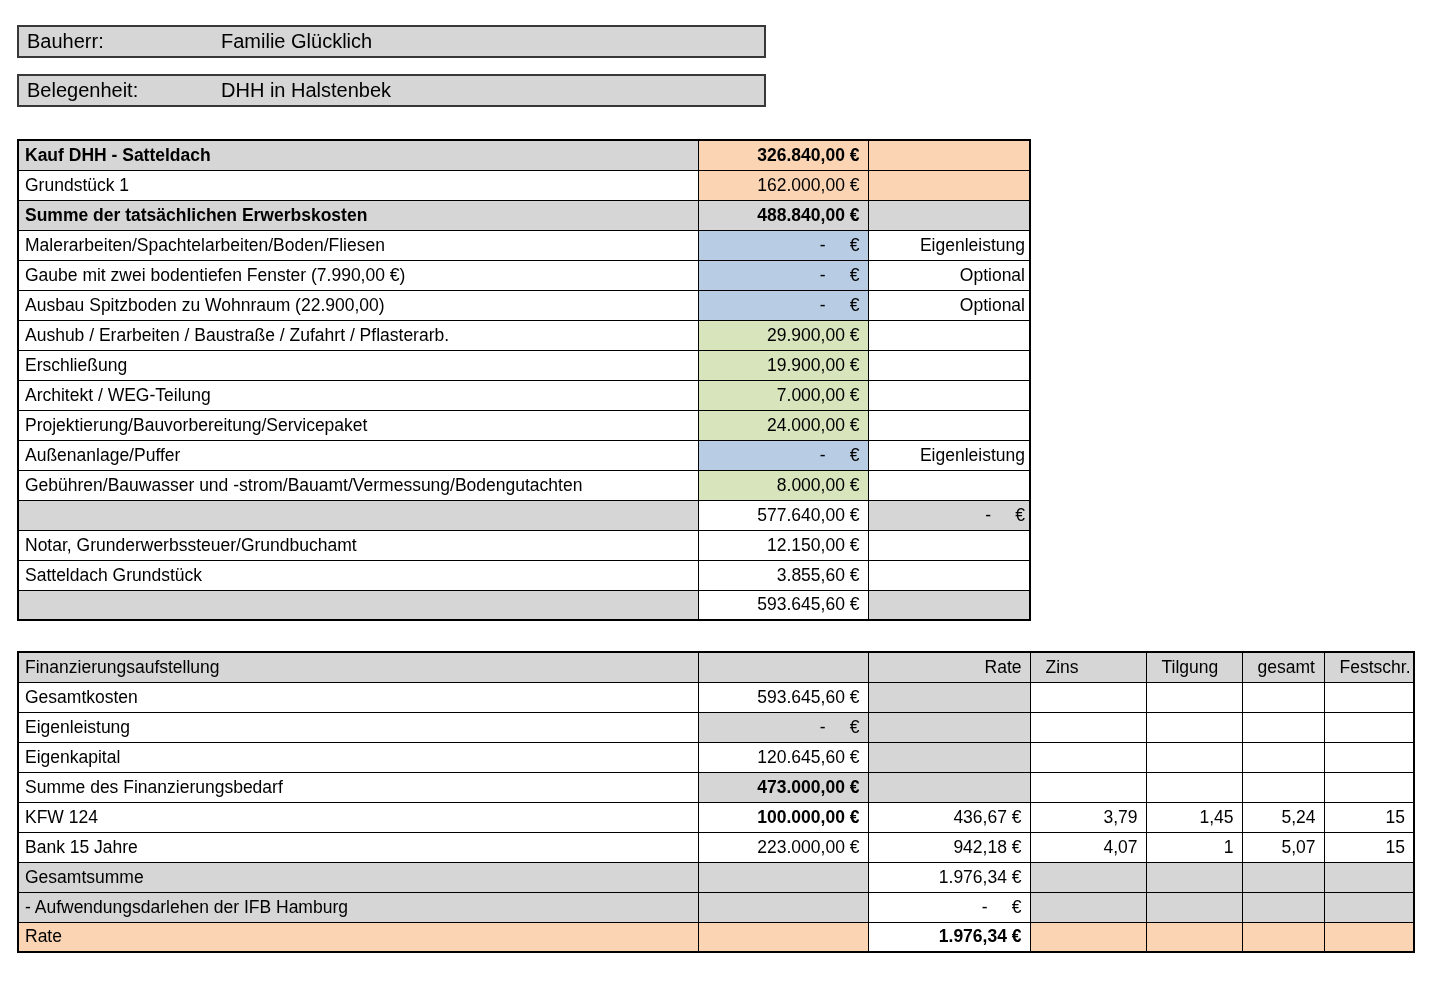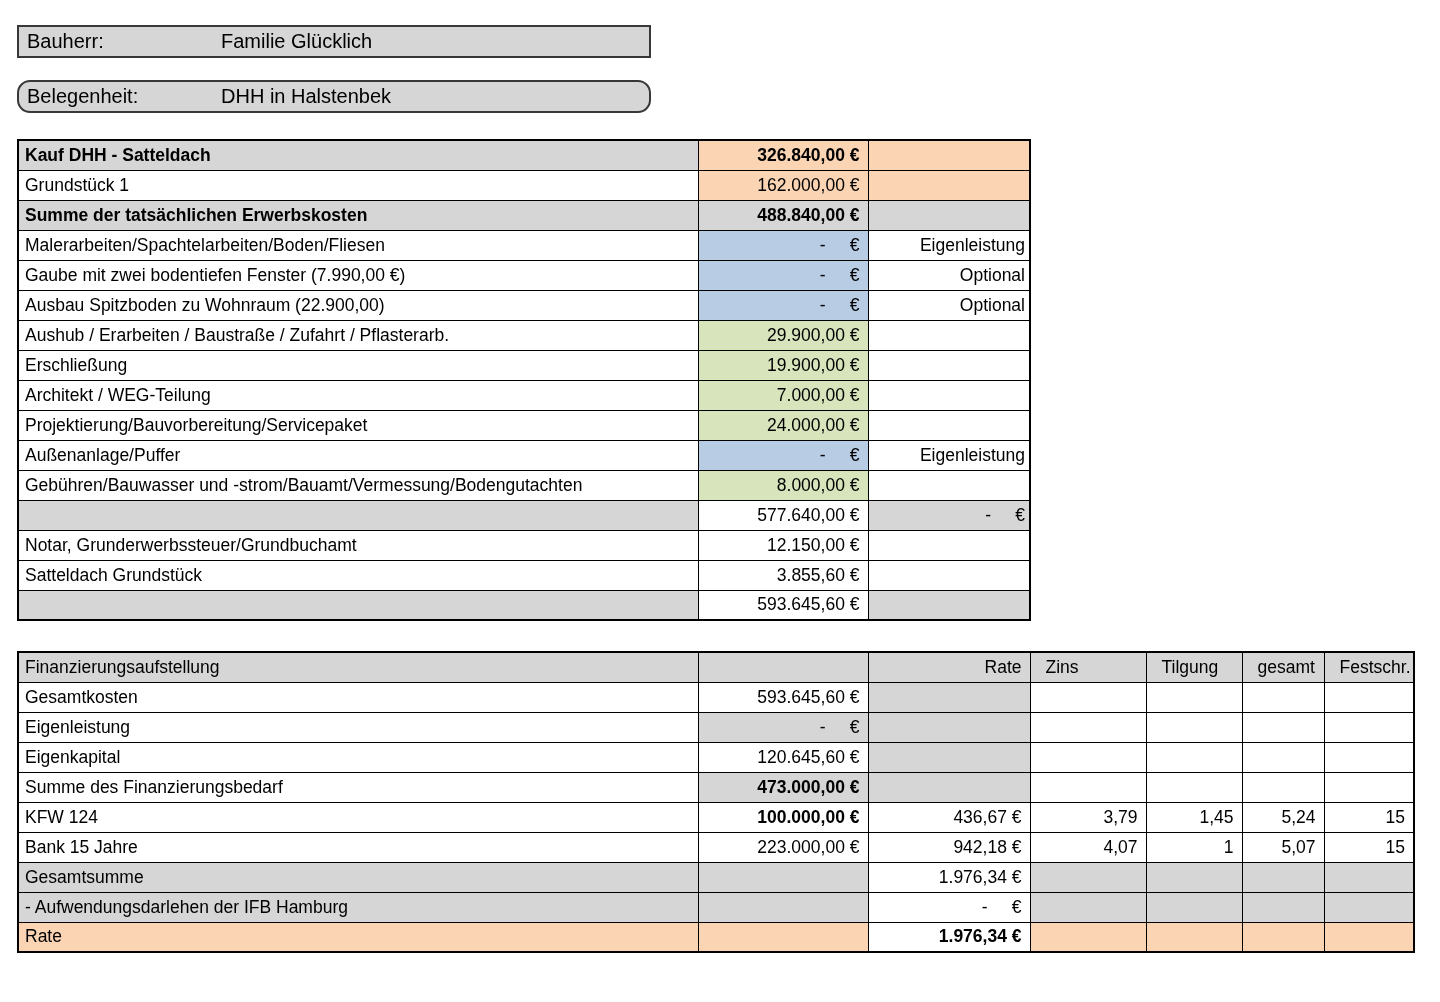--- a/index.html
+++ b/index.html
@@ -5,21 +5,21 @@
   * { margin:0; padding:0; box-sizing:border-box; }
   html,body { width:1440px; height:1002px; }
   body {
     background:#ffffff;
     font-family:"Liberation Sans", sans-serif;
     color:#000;
     position:relative;
     overflow:hidden;
   }
   .info-box {
-    position:absolute; left:17px; width:634px; height:33px;
+    position:absolute; left:17px; width:749px; height:33px;
     background:var(--gray); border:2px solid #383838;
     display:flex; align-items:center; font-size:20px;
   }
   .info-box .ib-label { width:158px; padding-left:8px; flex:0 0 auto; }
   .info-box .ib-value { flex:1;margin-left:44px; }
   table.tbl {
     position:absolute; border-collapse:collapse; table-layout:fixed;
     border:2px solid #000; background:#fff;
   }
   table.tbl td {
@@ -37,21 +37,21 @@
   .bg-blue   { background:var(--blue); }
   .bg-green  { background:var(--green); }
 </style>
 </head>
 <body>
 
 <div class="info-box" style="top:25px;">
   <span class="ib-label">Bauherr:</span>
   <span class="ib-value">Familie Glücklich</span>
 </div>
-<div class="info-box" style="top:80px;border-radius:13px;">
+<div class="info-box" style="top:74px;">
   <span class="ib-label">Belegenheit:</span>
   <span class="ib-value">DHH in Halstenbek</span>
 </div>
 
 <table class="tbl" style="left:17px; top:139px; width:1012px;">
   <colgroup>
       <col style="width:680px">
       <col style="width:170px">
       <col style="width:162px">
     </colgroup>

